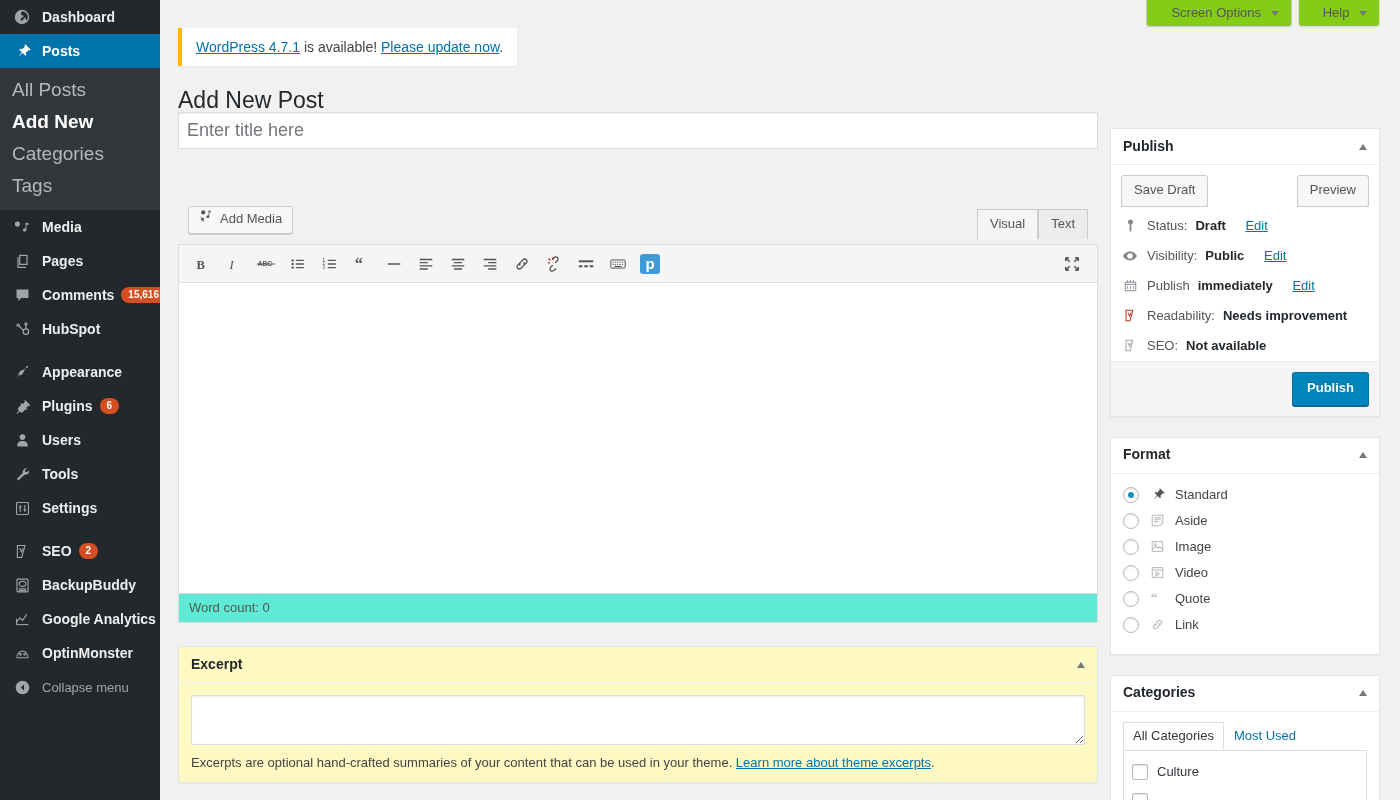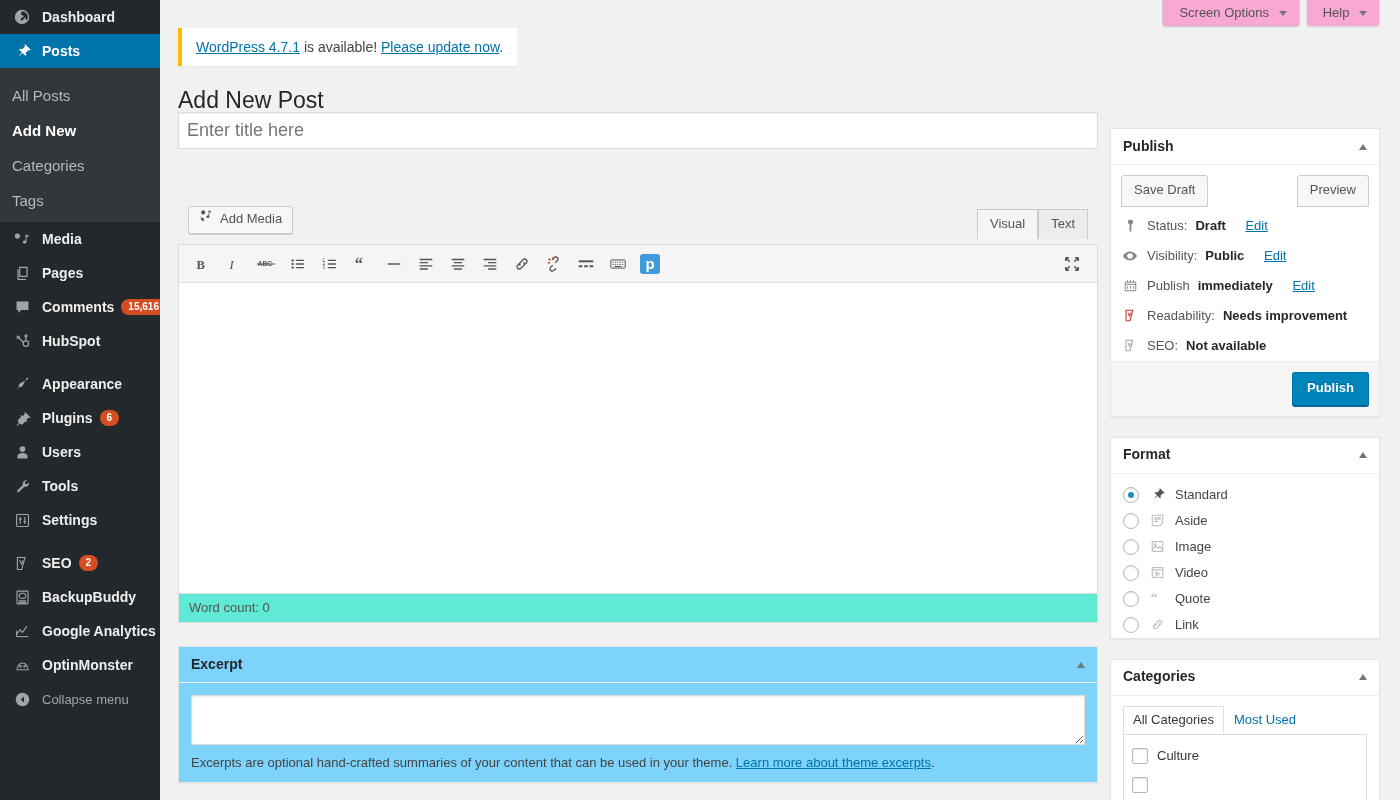--- a/index.html
+++ b/index.html
@@ -44,21 +44,21 @@
     width: 20px; height: 20px;
     display: inline-flex; align-items: center; justify-content: center;
     color: #a0a5aa; flex: 0 0 20px;
   }
   .menu-top.current .micon { color: #fff; }
   .micon svg { display: block; }
 
   .submenu { background: #32373c; padding: 6px 0 8px 0; }
   .submenu div {
     padding: 5px 8px 5px 12px;
-    font-size: 15px; color: #b4b9be; cursor: pointer; margin-top: 8px;
+    font-size: 19px; color: #b4b9be; cursor: pointer;
   }
   .submenu div.cur { color: #fff; font-weight: bold; }
 
   .awaiting {
     display: inline-block;
     background: #d54e21; color: #fff;
     font-size: 10px; font-weight: bold;
     border-radius: 10px;
     padding: 1px 7px 2px 7px;
     margin-left: 7px;
@@ -74,24 +74,24 @@
     width: 1240px; height: 800px;
     background: #f1f1f1;
   }
 
   
   #screen-meta-links {
     position: absolute; right: 20px; top: 0;
     display: flex; gap: 6px;
   }
   .show-settings {
-    background: #f9a8d4;
+    background: #84cc16;
     border: 1px solid #ddd; border-top: none;
     border-radius: 0 0 4px 4px;
-    padding: 5px 12px 6px 16px;
+    padding: 5px 12px 6px 24px;
     font-size: 13px; color: #555;
     cursor: pointer;
     box-shadow: 0 1px 1px rgba(0,0,0,.04);
   }
   #screen-options-link-wrap .show-settings { border-color: #ccc; }
   .caret-dn {
     display: inline-block; margin-left: 6px;
     border-style: solid; border-width: 5px 4px 0 4px;
     border-color: #777 transparent transparent transparent;
     vertical-align: middle;
@@ -216,21 +216,21 @@
     border: 1px solid #ddd;
     border-top: none;
     padding: 6px 10px 7px 10px;
     font-size: 13px; color: #555;
   }
 
   
   #postexcerpt {
     position: absolute; left: 18px; top: 646px;
     width: 920px;
-    background: #7dd3fc;
+    background: #fef9c3;
     border: 1px solid #e5e5e5;
     box-shadow: 0 1px 1px rgba(0,0,0,.04);
   }
   .postbox-header {
     display: flex; align-items: center; justify-content: space-between;
     border-bottom: 1px solid #eee;
     padding: 0 12px;
     height: 36px;
     cursor: pointer;
   }
@@ -317,21 +317,21 @@
     box-shadow: 0 1px 0 #006799;
     color: #fff;
     padding: 5px 14px 6px 14px;
     font-size: 13px; font-weight: 600;
     cursor: pointer;
     text-shadow: 0 -1px 1px #006799;
     line-height: 1.6;
   }
 
   
-  #formatdiv .inside { padding: 8px 12px 0 12px; }
+  #formatdiv .inside { padding: 8px 12px 16px 12px; }
   .post-format-option {
     display: flex; align-items: center; gap: 9px;
     padding: 4px 0;
     font-size: 13px; color: #444;
     cursor: pointer;
   }
   .radio {
     width: 16px; height: 16px; border-radius: 50%;
     border: 1px solid #b4b9be;
     background: #fff;

